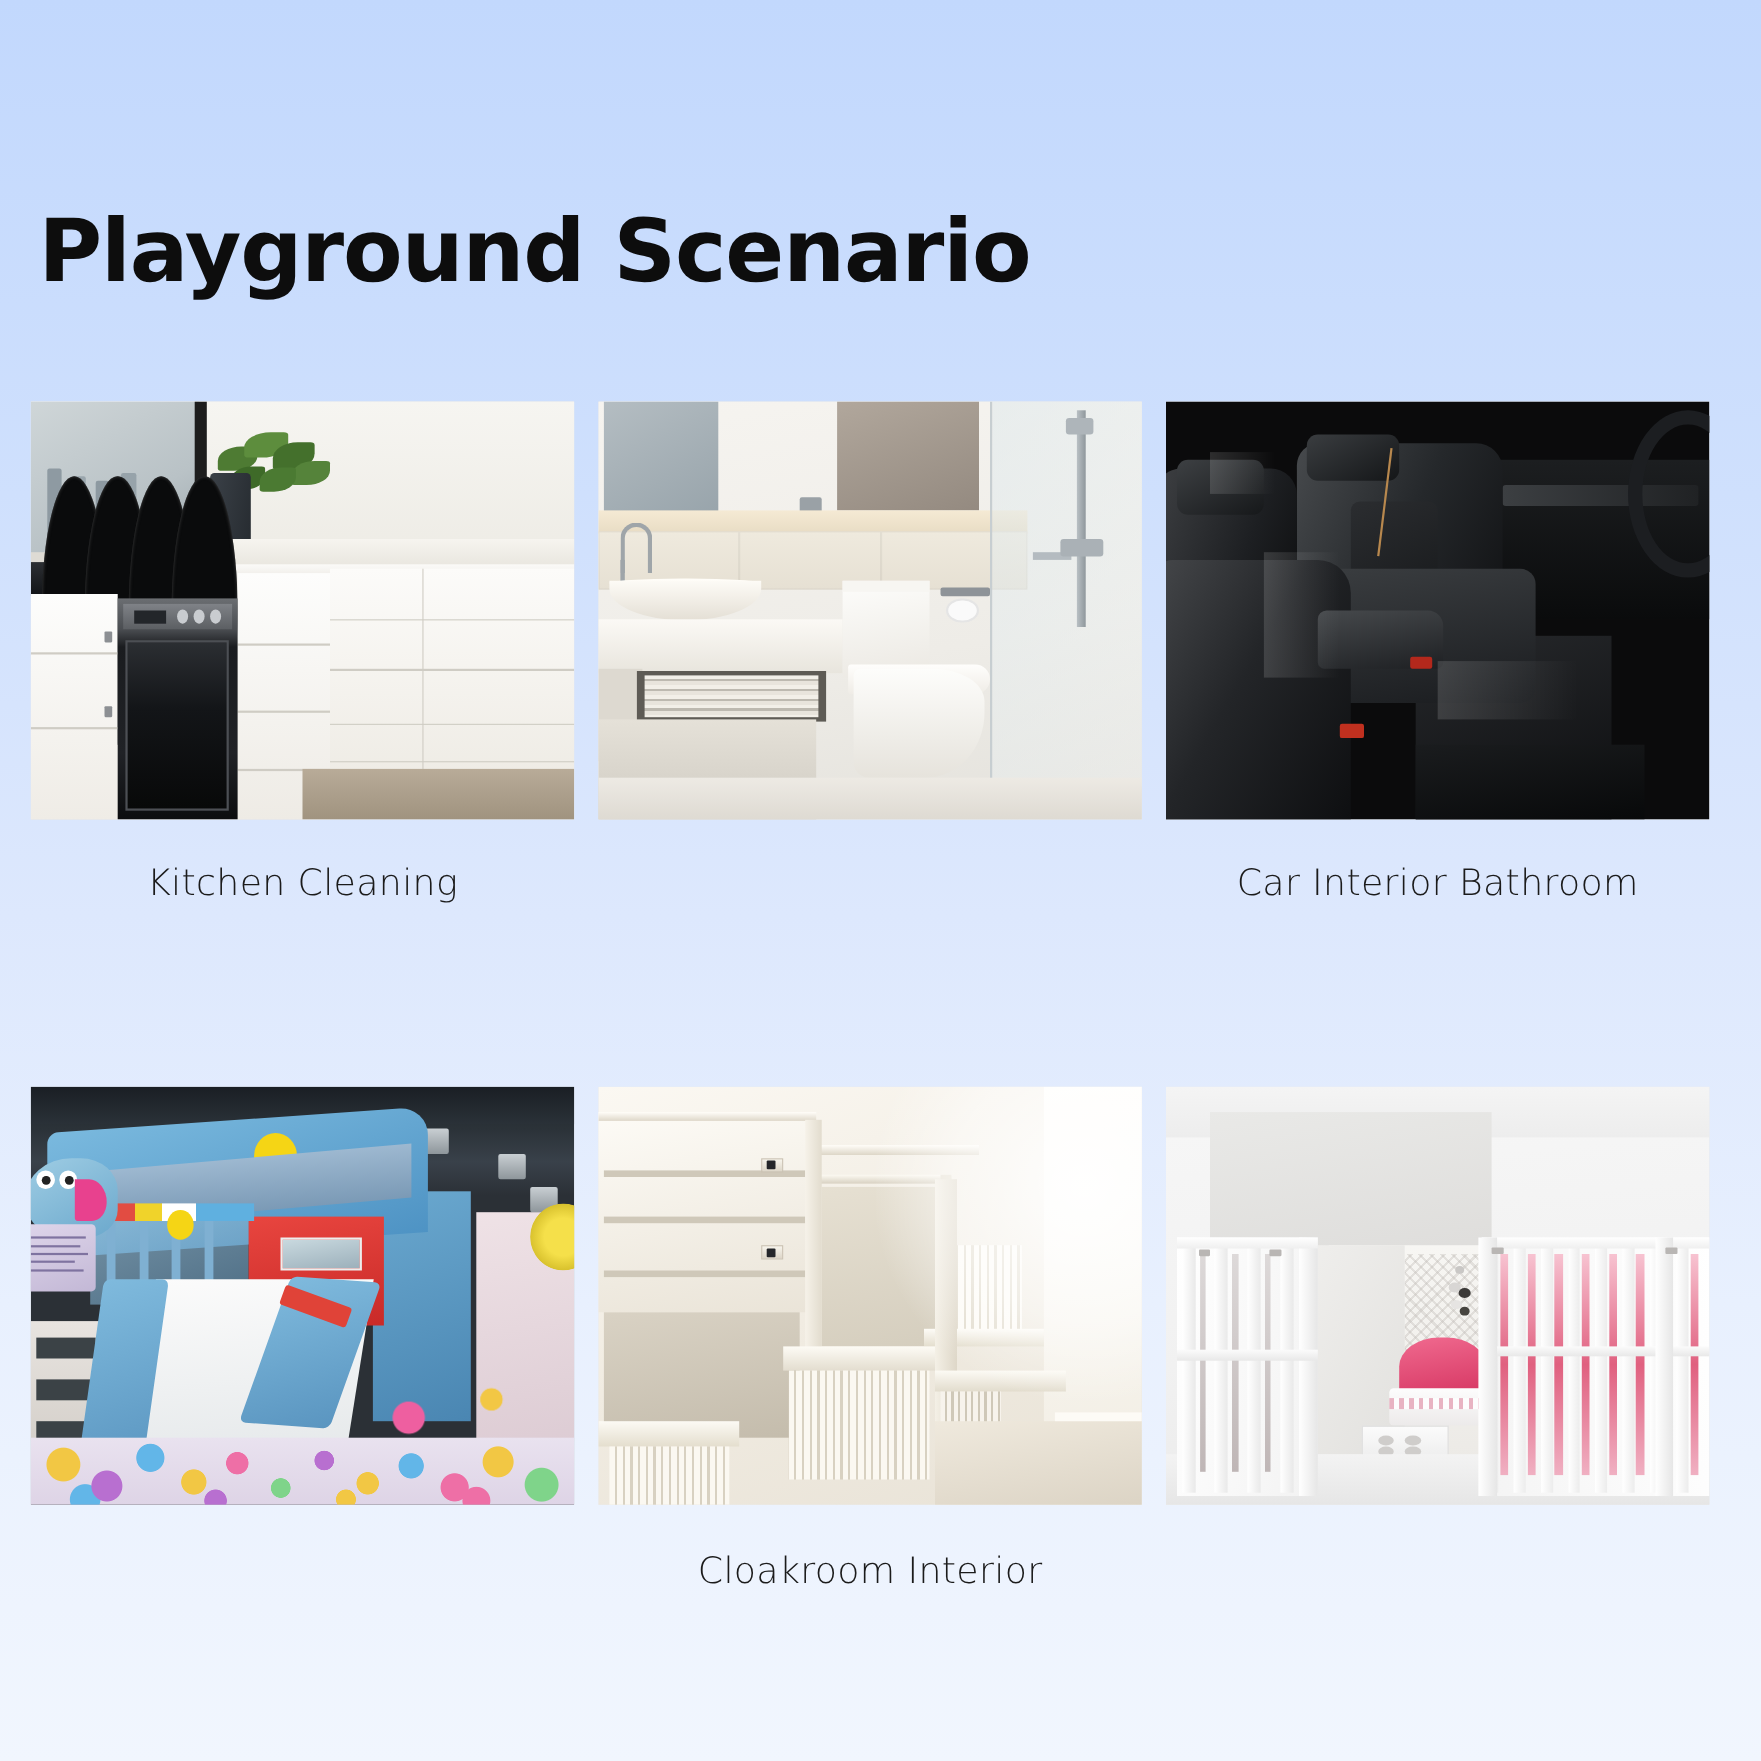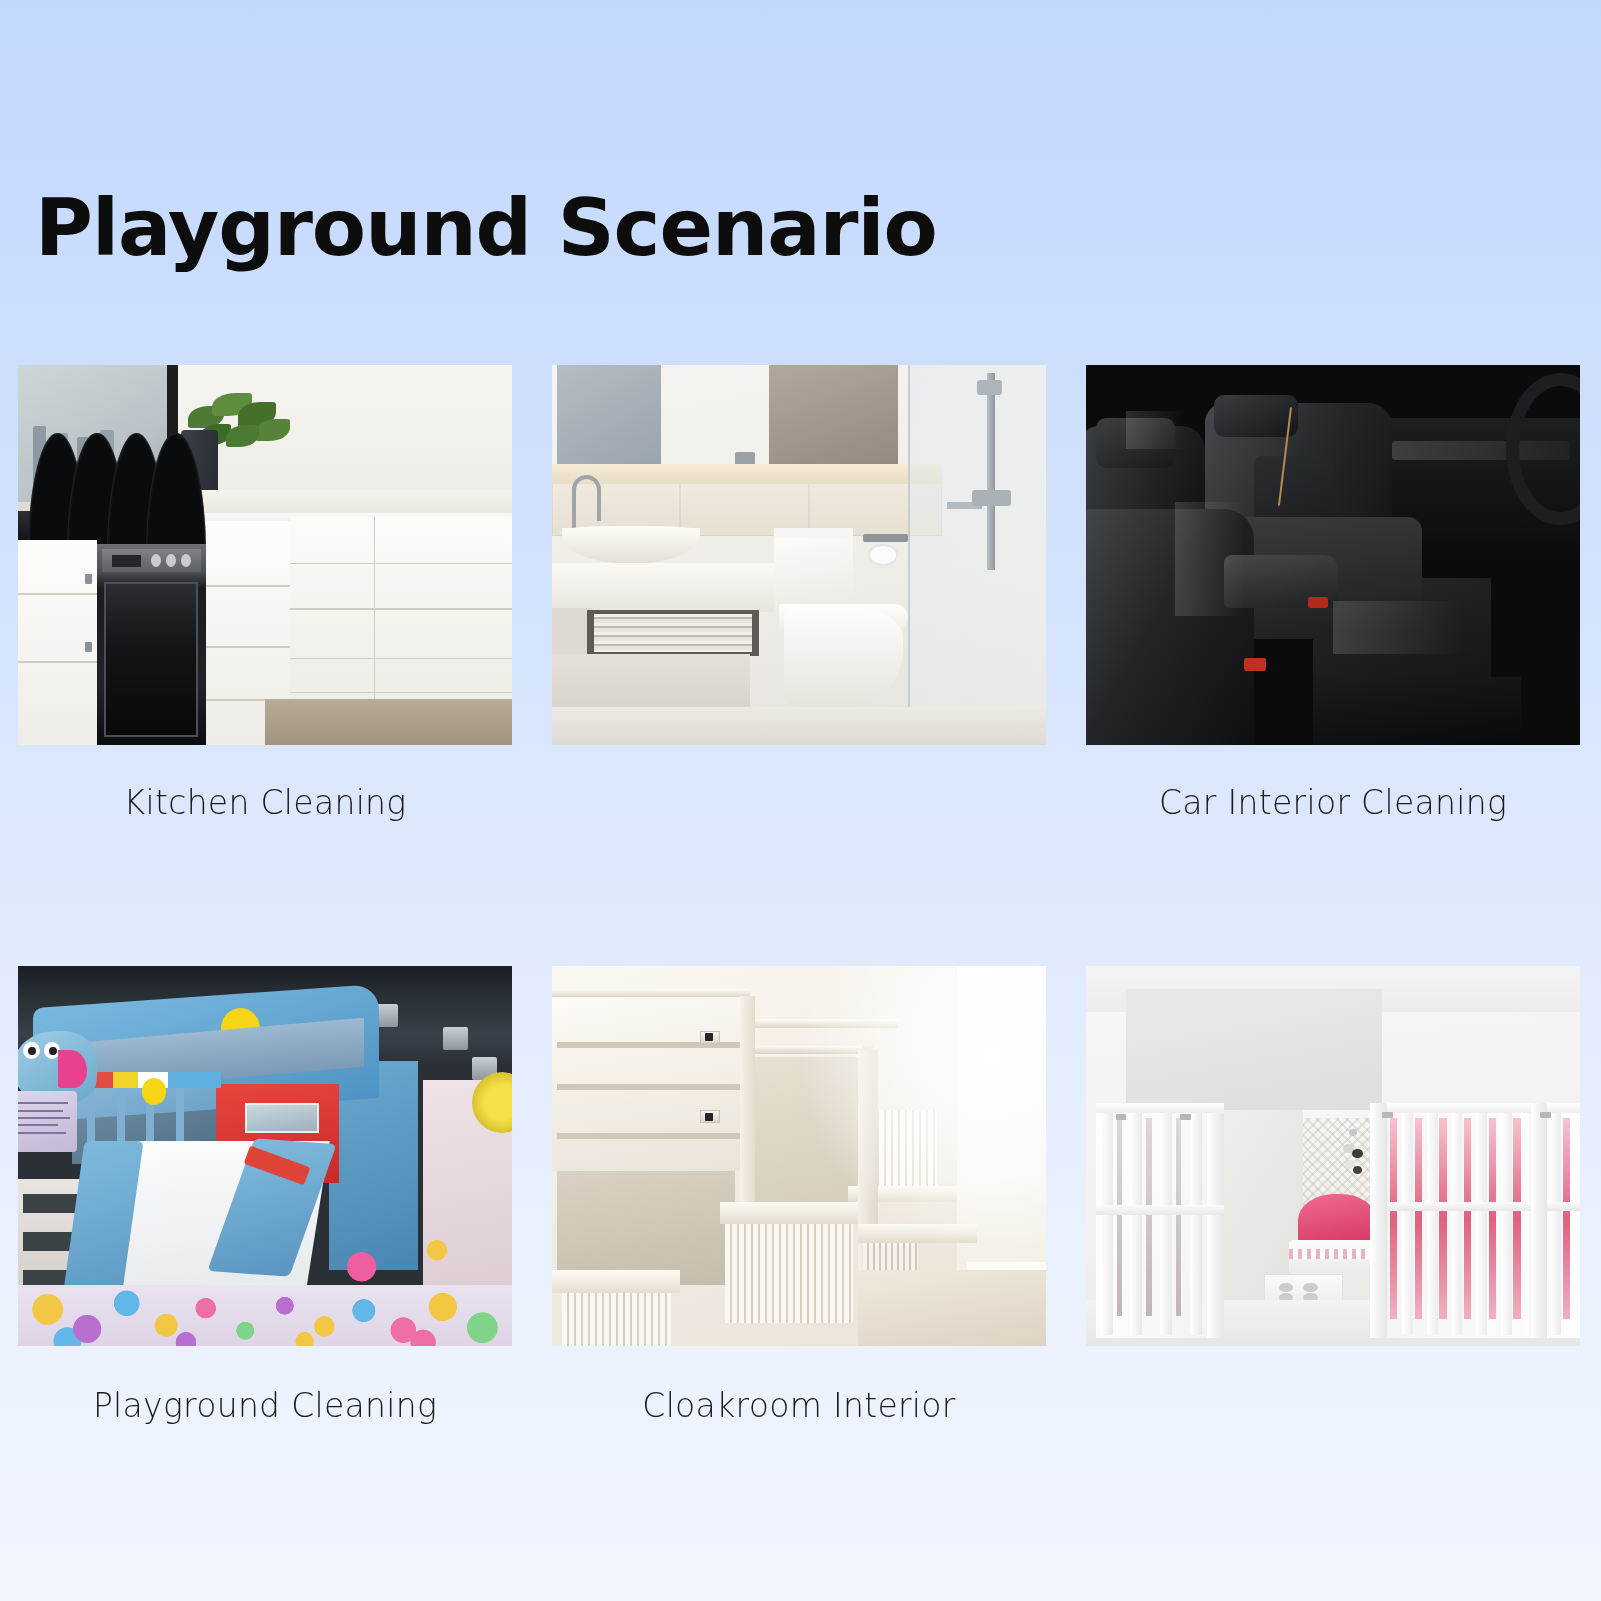--- a/index.html
+++ b/index.html
@@ -19,28 +19,29 @@
     font-weight:700;
     font-size:79px;
     letter-spacing:-1px;
     color:#0d0d0d;
     line-height:1;
     white-space:nowrap;
   }
 
   #grid {
     position:absolute;
-    left:18px;
+    left:28px;
     top:365px;
     width:1562px;
     display:grid;
     grid-template-columns:494px 494px 494px;
     grid-template-rows:auto auto;
     column-gap:40px;
     row-gap:0;
+    gap:22px;
   }
   .cell { width:494px; }
   .cell.r2 { margin-top:135px; }
 
   .photo {
     width:494px;
     height:380px;
     position:relative;
     overflow:hidden;
     background:#e9e9e9;
@@ -363,21 +364,21 @@
       <div class="lay c-seatA"></div>
       <div class="lay c-armrst"></div>
       <div class="lay c-buckle1"></div>
       <div class="lay c-buckle2"></div>
       <div class="lay c-floor"></div>
       <div class="lay c-wheel"></div>
       <div class="lay c-hl" style="left:18%;top:36%;width:14%;height:30%;"></div>
       <div class="lay c-hl" style="left:50%;top:62%;width:26%;height:14%;"></div>
       <div class="lay c-hl" style="left:8%;top:12%;width:12%;height:10%;"></div>
     </div>
-    <div class="caption">Car Interior Cleaning</div>
+    <div class="caption">Car Interior Bathroom</div>
   </div>
 
   <div class="cell r2">
     <div class="photo">
       <div class="lay p-bg"></div>
       <div class="lay p-roof"></div>
       <div class="lay p-lamp" style="left:72%;top:10%;"></div>
       <div class="lay p-lamp" style="left:86%;top:16%;"></div>
       <div class="lay p-lamp" style="left:92%;top:24%;"></div>
       <div class="lay p-rightstr"></div>
@@ -413,21 +414,20 @@
       <div class="lay p-step" style="top:60%;"></div>
       <div class="lay p-step" style="top:70%;"></div>
       <div class="lay p-step" style="top:80%;"></div>
       <div class="lay p-slide"></div>
       <div class="lay p-srailL"></div>
       <div class="lay p-srailR"></div>
       <div class="lay p-redbar"></div>
       <div class="lay p-ballsR"></div>
       <div class="lay p-balls"></div>
     </div>
-    <div class="caption">Playground Cleaning</div>
   </div>
 
   <div class="cell r2">
     <div class="photo">
       <div class="lay l-bg"></div>
       <div class="lay l-wallR"></div>
       <div class="lay l-cavity"></div>
       <div class="lay l-rad3"></div>
       <div class="lay l-shelfR"></div>
       <div class="lay l-rail1"></div>

